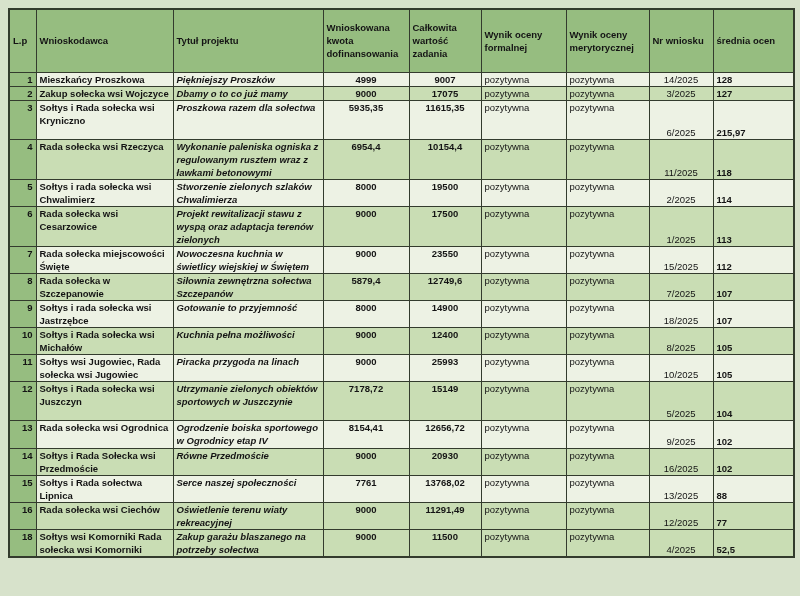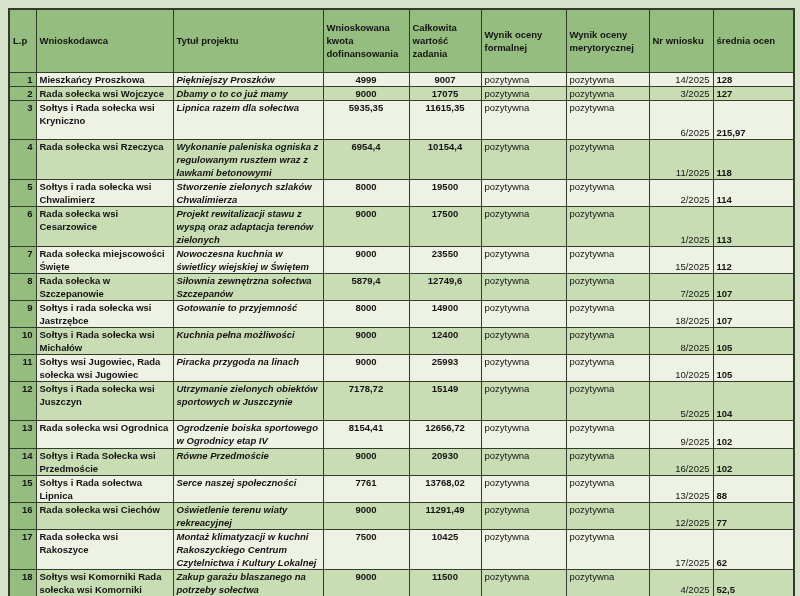--- a/index.html
+++ b/index.html
@@ -50,21 +50,21 @@
   tr.row-light td:not(.lp) { background: var(--row-light); }
   tr.row-dark  td:not(.lp) { background: var(--row-dark); }
   td.wnioskodawca { font-weight: bold; vertical-align: top; }
   td.tytul { font-weight: bold; font-style: italic; vertical-align: top; }
   td.kwota, td.wartosc {
     text-align: center; vertical-align: top; font-weight: bold;
   }
   td.formalna, td.merytoryczna {
     text-align: left; vertical-align: top; font-weight: normal;
   }
-  td.nr { text-align: right; vertical-align: bottom; font-weight: normal; }
+  td.nr { text-align: center; vertical-align: bottom; font-weight: normal; }
   td.srednia { text-align: left; vertical-align: bottom; font-weight: bold; }
 </style>
 </head>
 <body>
 
 <div class="sheet">
   <table>
     <colgroup>
       <col style="width:27px">
         <col style="width:137px">
@@ -97,34 +97,34 @@
     <td class="kwota">4999</td>
     <td class="wartosc">9007</td>
     <td class="formalna">pozytywna</td>
     <td class="merytoryczna">pozytywna</td>
     <td class="nr">14/2025</td>
     <td class="srednia">128</td>
   </tr>
 
   <tr class="row-dark" style="height: 13px;">
     <td class="lp">2</td>
-    <td class="wnioskodawca">Rada sołecka wsi Wojczyce</td>
+    <td class="wnioskodawca">Zakup sołecka wsi Wojczyce</td>
     <td class="tytul">Dbamy o to co już mamy</td>
     <td class="kwota">9000</td>
     <td class="wartosc">17075</td>
     <td class="formalna">pozytywna</td>
     <td class="merytoryczna">pozytywna</td>
     <td class="nr">3/2025</td>
     <td class="srednia">127</td>
   </tr>
 
   <tr class="row-light" style="height: 39px;">
     <td class="lp">3</td>
     <td class="wnioskodawca">Sołtys i Rada sołecka wsi Kryniczno</td>
-    <td class="tytul">Lipnica razem dla sołectwa</td>
+    <td class="tytul">Proszkowa razem dla sołectwa</td>
     <td class="kwota">5935,35</td>
     <td class="wartosc">11615,35</td>
     <td class="formalna">pozytywna</td>
     <td class="merytoryczna">pozytywna</td>
     <td class="nr">6/2025</td>
     <td class="srednia">215,97</td>
   </tr>
 
   <tr class="row-dark" style="height: 39px;">
     <td class="lp">4</td>
@@ -275,31 +275,20 @@
     <td class="wnioskodawca">Rada sołecka wsi Ciechów</td>
     <td class="tytul">Oświetlenie terenu wiaty rekreacyjnej</td>
     <td class="kwota">9000</td>
     <td class="wartosc">11291,49</td>
     <td class="formalna">pozytywna</td>
     <td class="merytoryczna">pozytywna</td>
     <td class="nr">12/2025</td>
     <td class="srednia">77</td>
   </tr>
 
-  <tr class="row-light" style="height: 39px;">
-    <td class="lp">17</td>
-    <td class="wnioskodawca">Rada sołecka wsi Rakoszyce</td>
-    <td class="tytul">Montaż klimatyzacji w kuchni Rakoszyckiego Centrum Czytelnictwa i Kultury Lokalnej</td>
-    <td class="kwota">7500</td>
-    <td class="wartosc">10425</td>
-    <td class="formalna">pozytywna</td>
-    <td class="merytoryczna">pozytywna</td>
-    <td class="nr">17/2025</td>
-    <td class="srednia">62</td>
-  </tr>
 
   <tr class="row-dark" style="height: 26px;">
     <td class="lp">18</td>
     <td class="wnioskodawca">Sołtys wsi Komorniki Rada sołecka wsi Komorniki</td>
     <td class="tytul">Zakup garażu blaszanego na potrzeby sołectwa</td>
     <td class="kwota">9000</td>
     <td class="wartosc">11500</td>
     <td class="formalna">pozytywna</td>
     <td class="merytoryczna">pozytywna</td>
     <td class="nr">4/2025</td>

